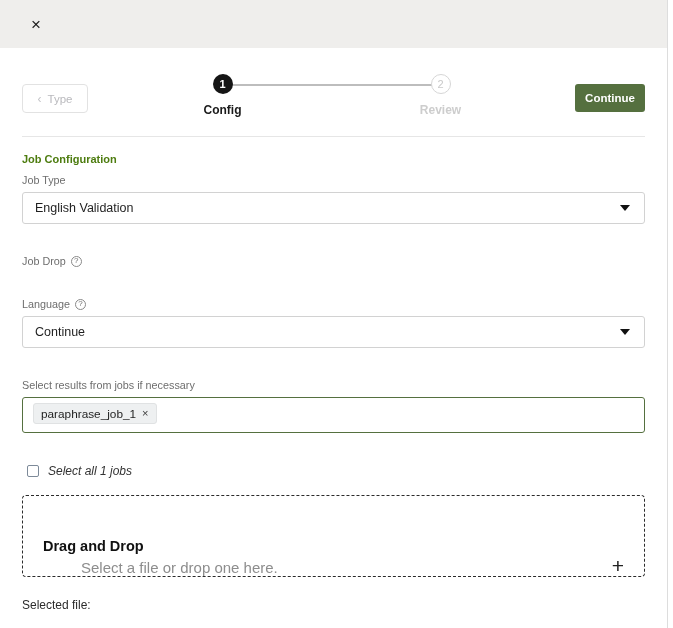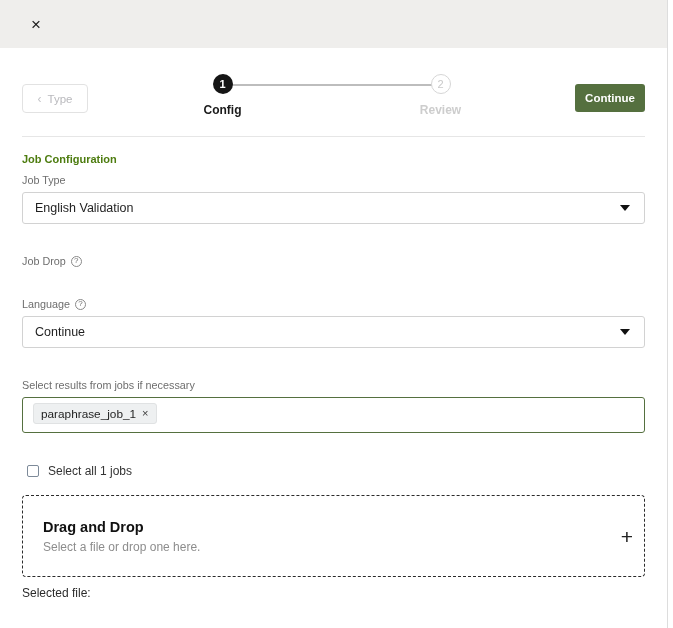--- a/index.html
+++ b/index.html
@@ -265,20 +265,21 @@
     cursor: pointer;
     line-height: 1;
   }
 
   
   .check-row {
     display: flex;
     align-items: center;
     gap: 9px;
     margin: 14px 0 17px 5px;
+    font-style: italic;
   }
   .checkbox {
     width: 12px;
     height: 12px;
     border: 1px solid #7d8a99;
     border-radius: 2px;
     background: #ffffff;
     cursor: pointer;
     box-sizing: border-box;
   }
@@ -286,48 +287,49 @@
     font-size: 12px;
     color: #333333;
   }
 
   
   .dropzone {
     border: 1.5px dashed #2b2b2b;
     border-radius: 4px;
     height: 82px;
     display: flex;
-    align-items: center;
-    padding: 0 11px 0 20px;
+    align-items: flex-end;
+    padding: 0 20px 0 20px;
     box-sizing: border-box;
     cursor: pointer;
     background: #ffffff;
   }
   .dz-text { flex: 1; }
   .dz-title {
     font-size: 14.5px;
     font-weight: bold;
     color: #111111;
     margin-bottom: 5px;
   }
   .dz-sub {
-    font-size: 12px;
+    font-size: 15px;
     color: #8d8d8d;
+    margin-left: 38px;
   }
   .dz-plus {
     font-size: 21px;
     color: #222222;
     line-height: 1;
     font-weight: 300;
   }
 
   .selected-file {
     font-size: 12px;
     color: #2b2b2b;
-    margin-top: 9px;
+    margin-top: 21px;
   }
 </style>
 </head>
 <body>
 
 <div class="modal">
 
   <div class="titlebar">
     <button class="close-btn">×</button>
   </div>

